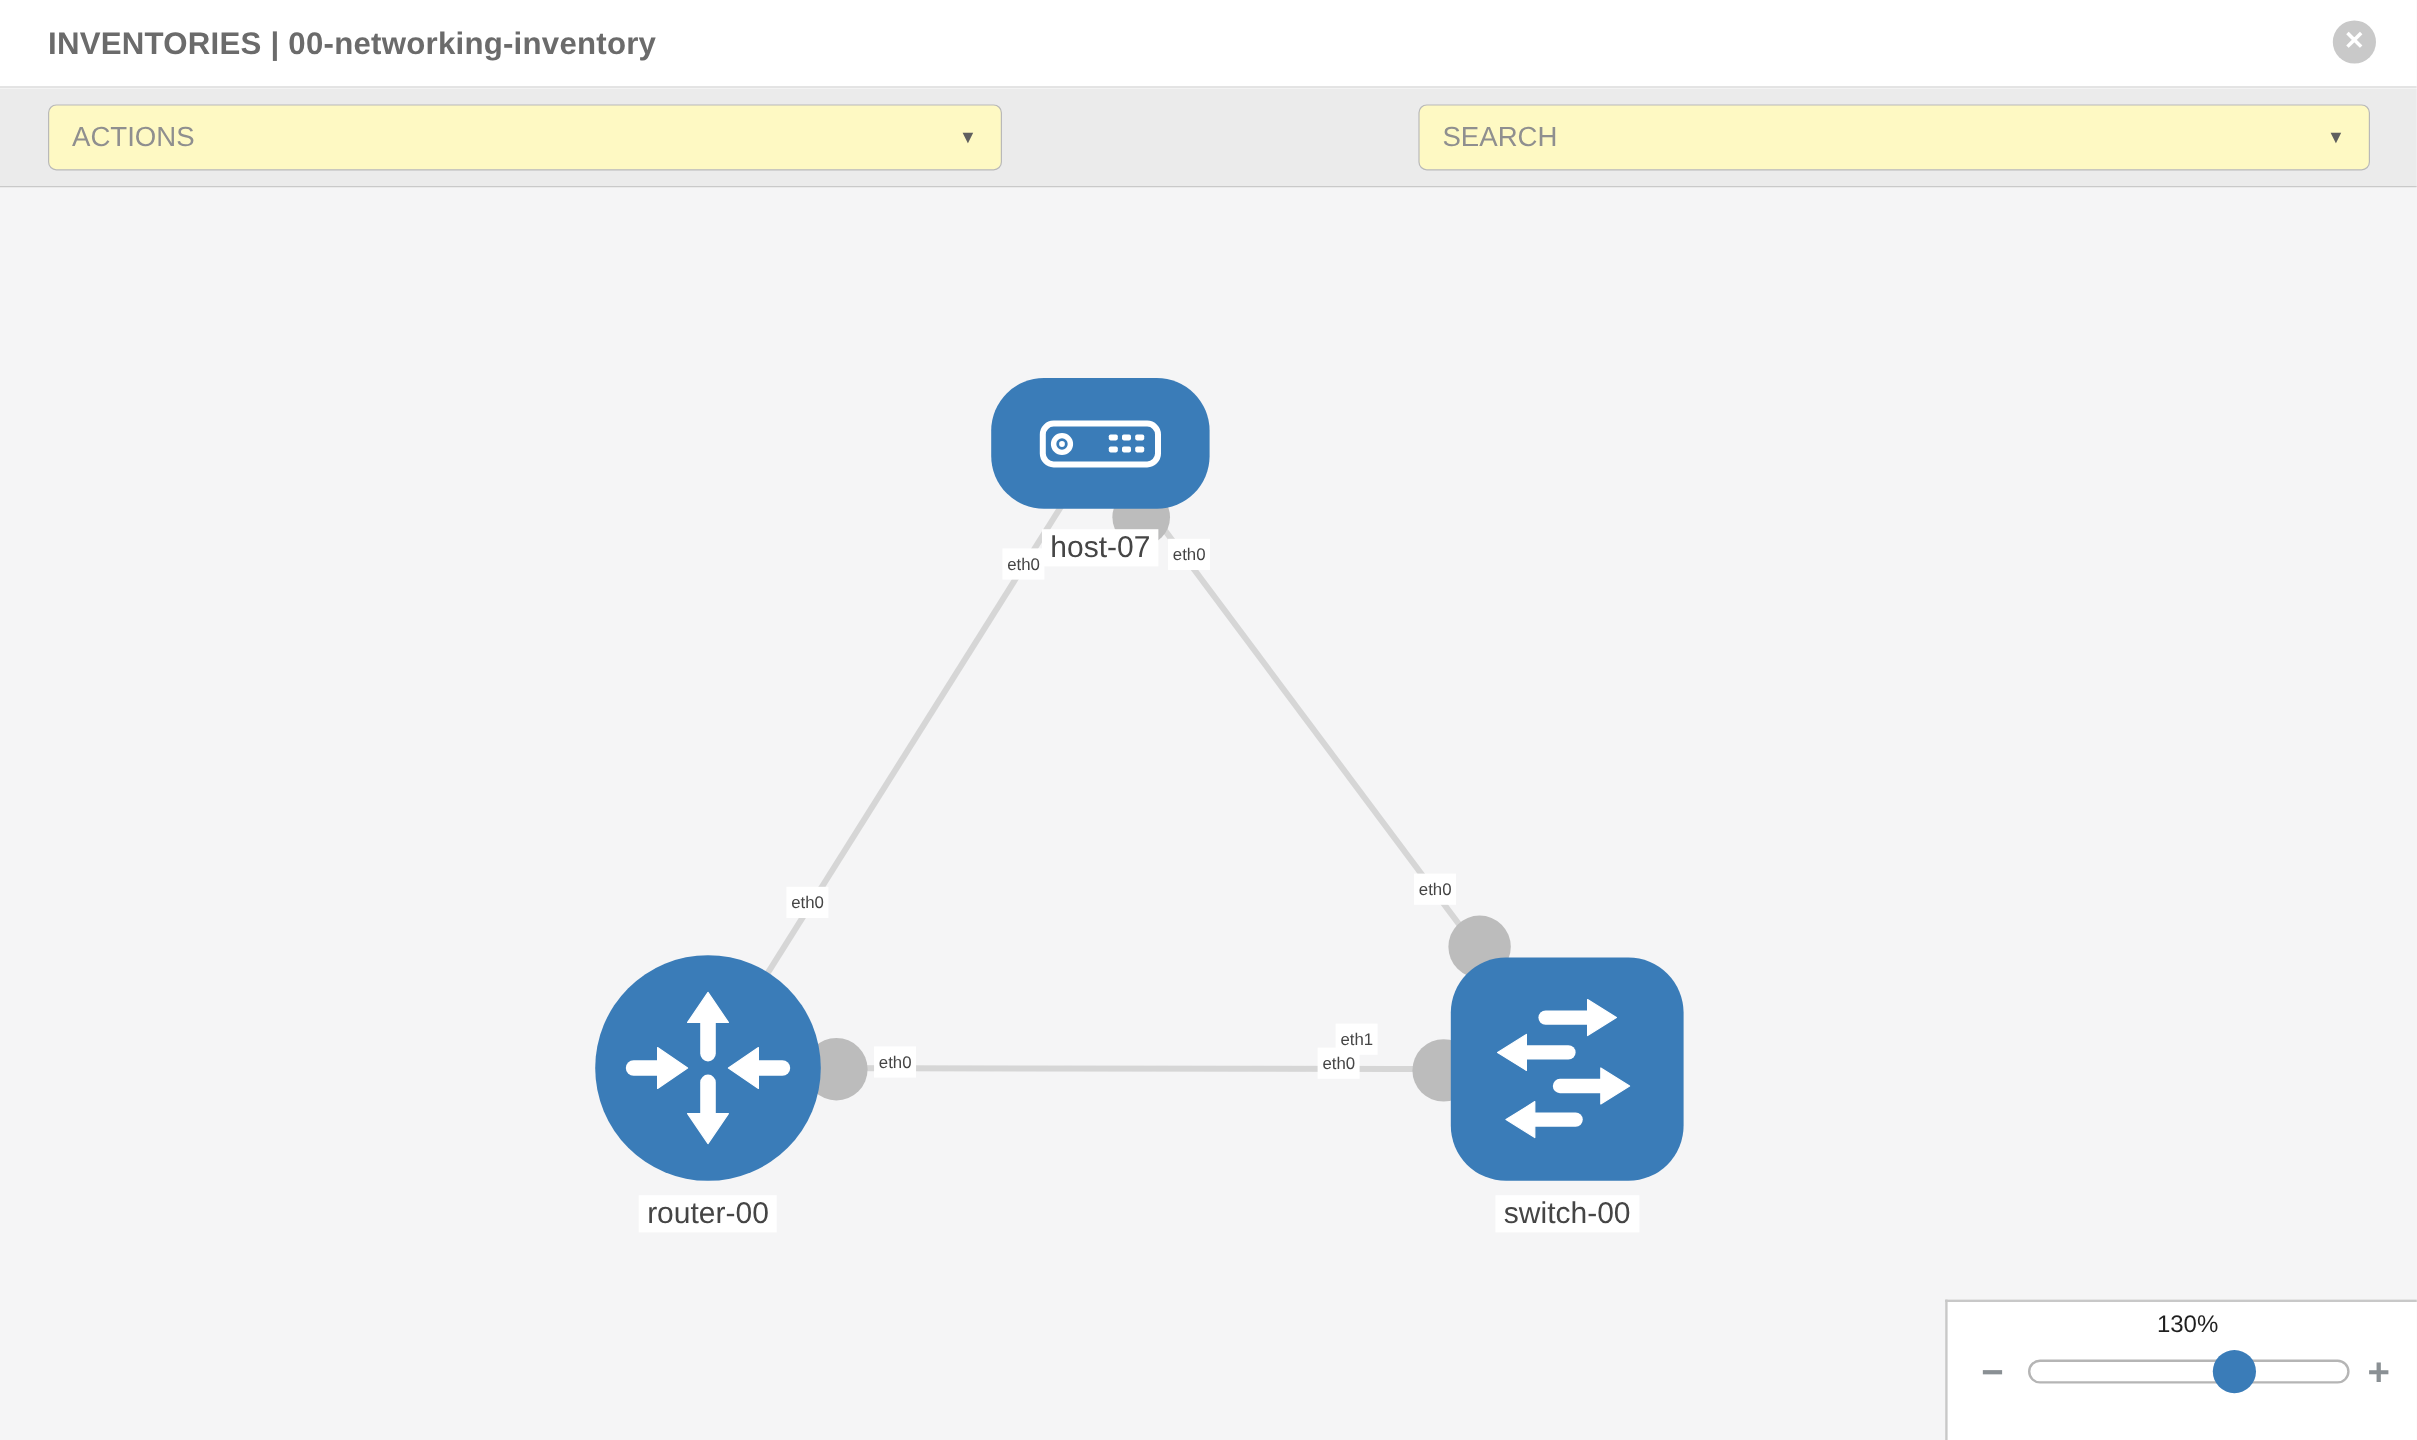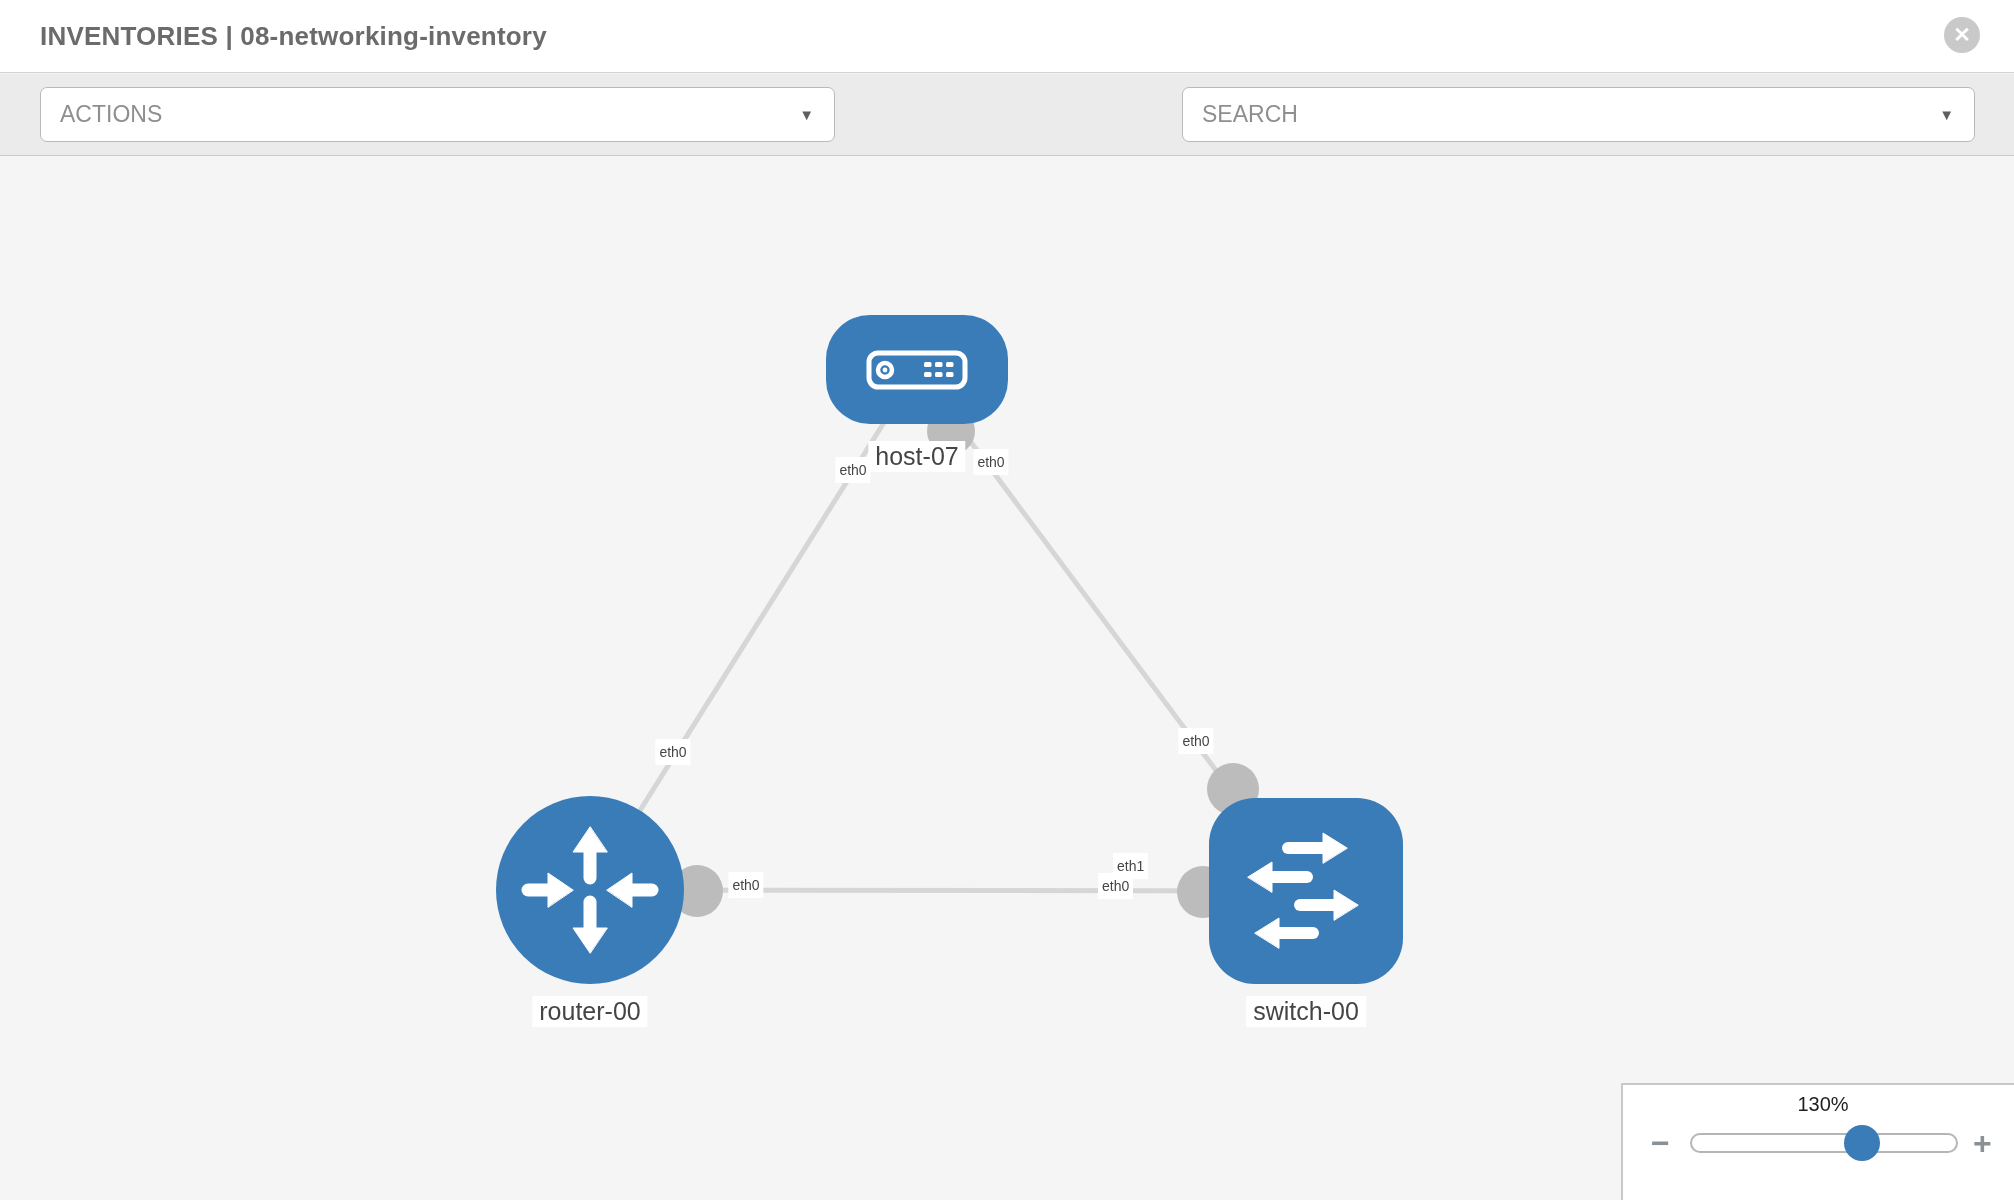--- a/index.html
+++ b/index.html
@@ -7,21 +7,21 @@
   body { font-family:"Liberation Sans", sans-serif; background:#fff; position:relative; overflow:hidden; }
   .app { position:absolute; left:0; top:0; width:2014px; height:1200px; background:#f5f5f6; }
 
   
   .header { position:absolute; left:0; top:0; width:2014px; height:73px; background:#ffffff; border-bottom:1px solid #d2d2d2; }
   .page-title { position:absolute; left:40px; top:0; line-height:72px; font-size:26px; font-weight:bold; color:#6b6b6b; letter-spacing:0.2px; }
   .close-btn { position:absolute; left:1944px; top:17px; width:36px; height:36px; border-radius:50%; background:#c9c9c9; color:#ffffff; font-size:21px; font-weight:bold; text-align:center; line-height:36px; cursor:pointer; }
 
   
   .toolbar { position:absolute; left:0; top:74px; width:2014px; height:82px; background:#ebebeb; border-bottom:1px solid #c9c9c9; }
-  .select-box { position:absolute; top:13px; height:55px; background:#ffffff; border:1px solid #b9b9b9; border-radius:7px; cursor:pointer; }
+  .select-box { position:absolute; top:13px; height:55px; background:#fef9c3; border:1px solid #b9b9b9; border-radius:7px; cursor:pointer; }
   .select-box .select-label { position:absolute; left:19px; top:0; line-height:53px; font-size:23px; color:#8f8f8f; }
   .select-box .caret { position:absolute; right:20px; top:0; line-height:53px; font-size:15px; color:#5f5f5f; }
   .actions-select { left:40px; width:795px; }
   .search-select  { left:1182px; width:793px;padding-left:32px; }
   .tool-icon { position:absolute; cursor:pointer; }
 
   
   .canvas { position:absolute; left:0; top:157px; width:2014px; height:1043px; background:#f5f5f6; }
   .graph-svg { position:absolute; left:0; top:-157px; width:2014px; height:1200px; }
 
@@ -38,21 +38,21 @@
   .zoom-plus  { left:350px; }
   .zoom-track { position:absolute; left:67px; top:48px; width:268px; height:20px; background:#ffffff; border:2px solid #b5b5b5; border-radius:11px; cursor:pointer; }
   .zoom-handle { position:absolute; left:221px; top:40px; width:36px; height:36px; border-radius:50%; cursor:pointer; }
 </style>
 </head>
 <body>
 
 <div class="app">
 
   <div class="header">
-    <div class="page-title">INVENTORIES | 08-networking-inventory</div>
+    <div class="page-title">INVENTORIES | 00-networking-inventory</div>
     <div class="close-btn">✕</div>
   </div>
 
   <div class="toolbar">
     <div class="select-box actions-select">
       <span class="select-label">ACTIONS</span>
       <span class="caret">▼</span>
     </div>
 
     <svg class="tool-icon" style="left:1049px; top:97px;" width="34" height="34" viewBox="0 0 512 512">

